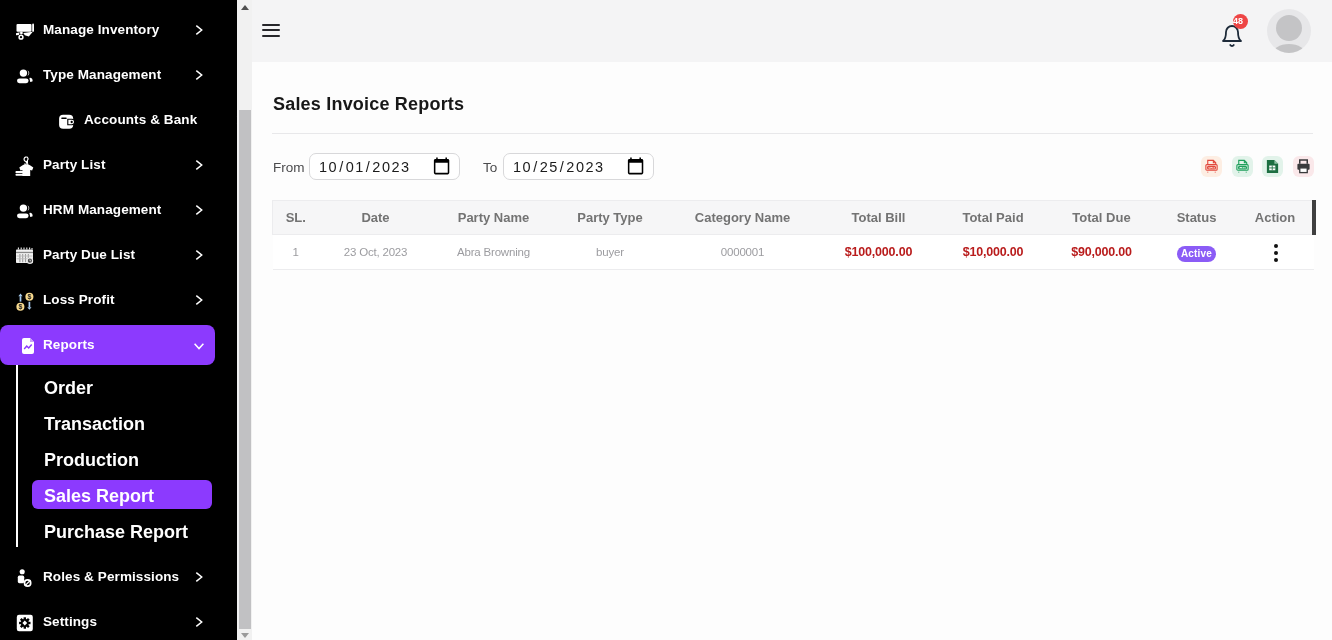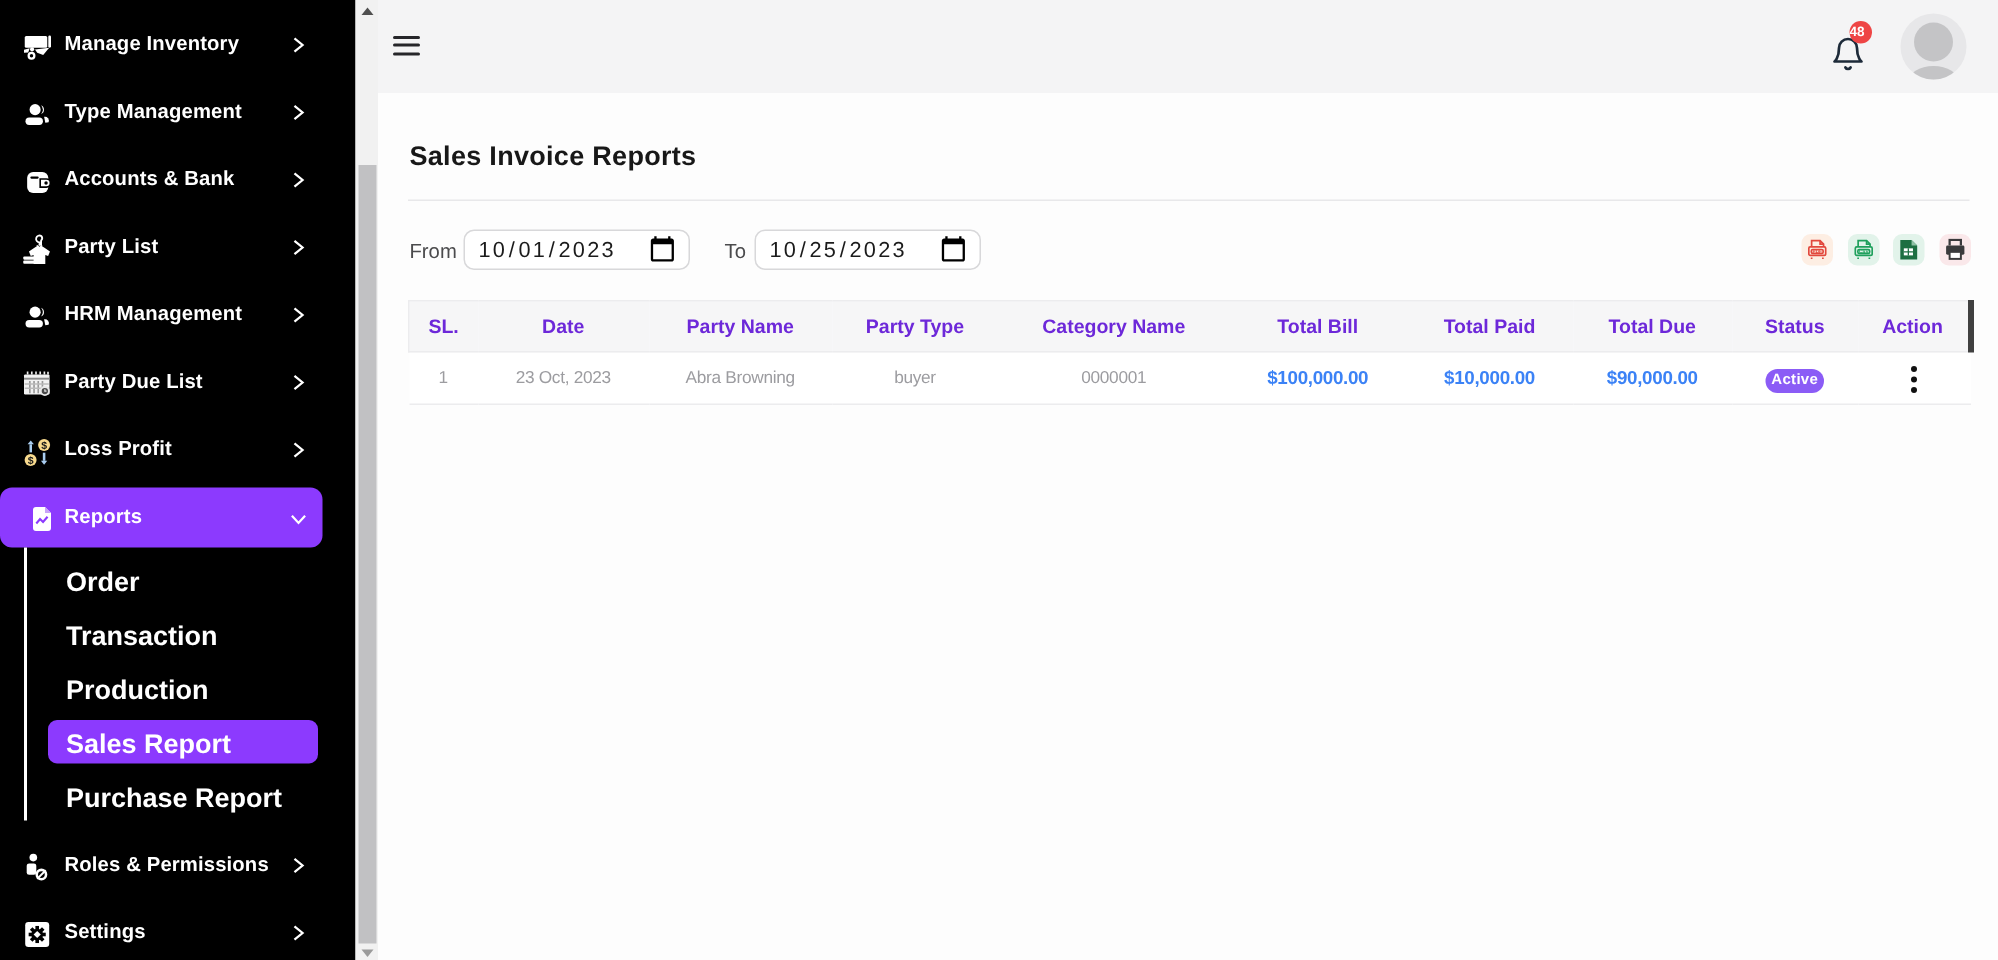--- a/index.html
+++ b/index.html
@@ -28,25 +28,25 @@
 #avatar .shou { position:absolute; left:5px; top:35px; width:34px; height:22px; border-radius:50%; background:#c4c4c6; }
 
 #heading { position:absolute; left:273px; top:94px; font-size:18px; font-weight:bold; color:#181818; letter-spacing:0.2px; }
 #divider { position:absolute; left:272px; top:133px; width:1041px; height:1px; background:#e8e8ea; }
 .flabel { position:absolute; top:160px; font-size:13.5px; color:#4b4b4d; }
 input[type=date]::-webkit-calendar-picker-indicator { transform:scale(1.32); margin-left:0; }
 input[type=date] { position:absolute; top:153px; width:151px; height:27px; border:1px solid #d8d8da; border-radius:7px; background:#fff; font-family:"Liberation Sans",sans-serif; font-size:14.5px; letter-spacing:1.5px; color:#1b1b1b; padding:0 9px 0 8px; outline:none; }
 .xbtn { position:absolute; top:156px; width:21px; height:21px; border-radius:6px; display:flex; align-items:center; justify-content:center; }
 
 #tbl { position:absolute; left:272px; top:200px; width:1041px; border-collapse:collapse; table-layout:fixed; }
-#tbl th { height:34px; background:#f6f6f7; border:1px solid #ececee; border-left:none; border-right:none; font-size:13px; font-weight:bold; color:#6d28d9; text-align:center; }
+#tbl th { height:34px; background:#f6f6f7; border:1px solid #ececee; border-left:none; border-right:none; font-size:13px; font-weight:bold; color:#737373; text-align:center; }
 #tbl th:first-child { border-left:1px solid #ececee; }
 #tbl th:last-child { border-right:4px solid #404040; }
 #tbl td { height:35px; background:#fff; border-bottom:1px solid #ececee; font-size:11.5px; letter-spacing:-0.2px; color:#9c9ca0; text-align:center; }
-#tbl td.money { font-size:12.5px; font-weight:bold; color:#3b82f6; }
+#tbl td.money { font-size:12.5px; font-weight:bold; color:#b91c1c; }
 #badge-active { display:inline-block; background:#8b5cf6; color:#fff; font-size:10px; font-weight:bold; border-radius:8px; padding:2.5px 3.5px; position:relative; top:1.5px; letter-spacing:0.2px; }
 .dot { display:block; width:4px; height:4px; border-radius:50%; background:#111; margin:3.4px auto; position:relative; top:1px; }
 </style>
 </head>
 <body>
 
 <div id="sidebar">
   <div class="mi" style="top:7.5px;">
     <span class="ic">
         <svg width="20" height="20" viewBox="0 0 20 20" style="overflow:visible">
@@ -70,21 +70,21 @@
           <path d="M12.4 5.2 a3.15 3.15 0 0 1 0 5.8 a4.6 4.6 0 0 0 0 -5.8z" fill="#fff"></path>
           <rect x="2" y="13.4" width="11.6" height="4.9" rx="2.45" fill="#fff"></rect>
           <path d="M14.4 12.9 a2.6 2.6 0 0 1 3 3.6 l-2.2 0.4 z" fill="#fff"></path>
         </svg>
       </span>
     <span class="tx">Type Management</span>
     <svg class="ar" viewBox="0 0 12 12">
         <path d="M3.3 1.6 L8.7 6 L3.3 10.4" fill="none" stroke="#fff" stroke-width="1.5"></path>
       </svg>
   </div>
-  <div class="mi" style="top:97.5px;">
+  <div class="mi" style="top:97.5px;margin-left:41px;">
     <span class="ic">
         <svg width="20" height="20" viewBox="0 0 20 20">
           <rect x="3.1" y="4.7" width="14.1" height="14" rx="4" fill="#fff"></rect>
           <rect x="5.2" y="7.6" width="5.6" height="1.5" rx="0.75" fill="#000"></rect>
           <path d="M11.8 9.3 h4.1 a2.7 2.7 0 0 1 2.7 2.7 v0 a2.7 2.7 0 0 1 -2.7 2.7 h-4.1 z" fill="#fff" stroke="#000" stroke-width="1.1"></path>
           <circle cx="15.7" cy="12" r="1.15" fill="#000"></circle>
         </svg>
       </span>
     <span class="tx">Accounts &amp; Bank</span>
     <svg class="ar" viewBox="0 0 12 12">

